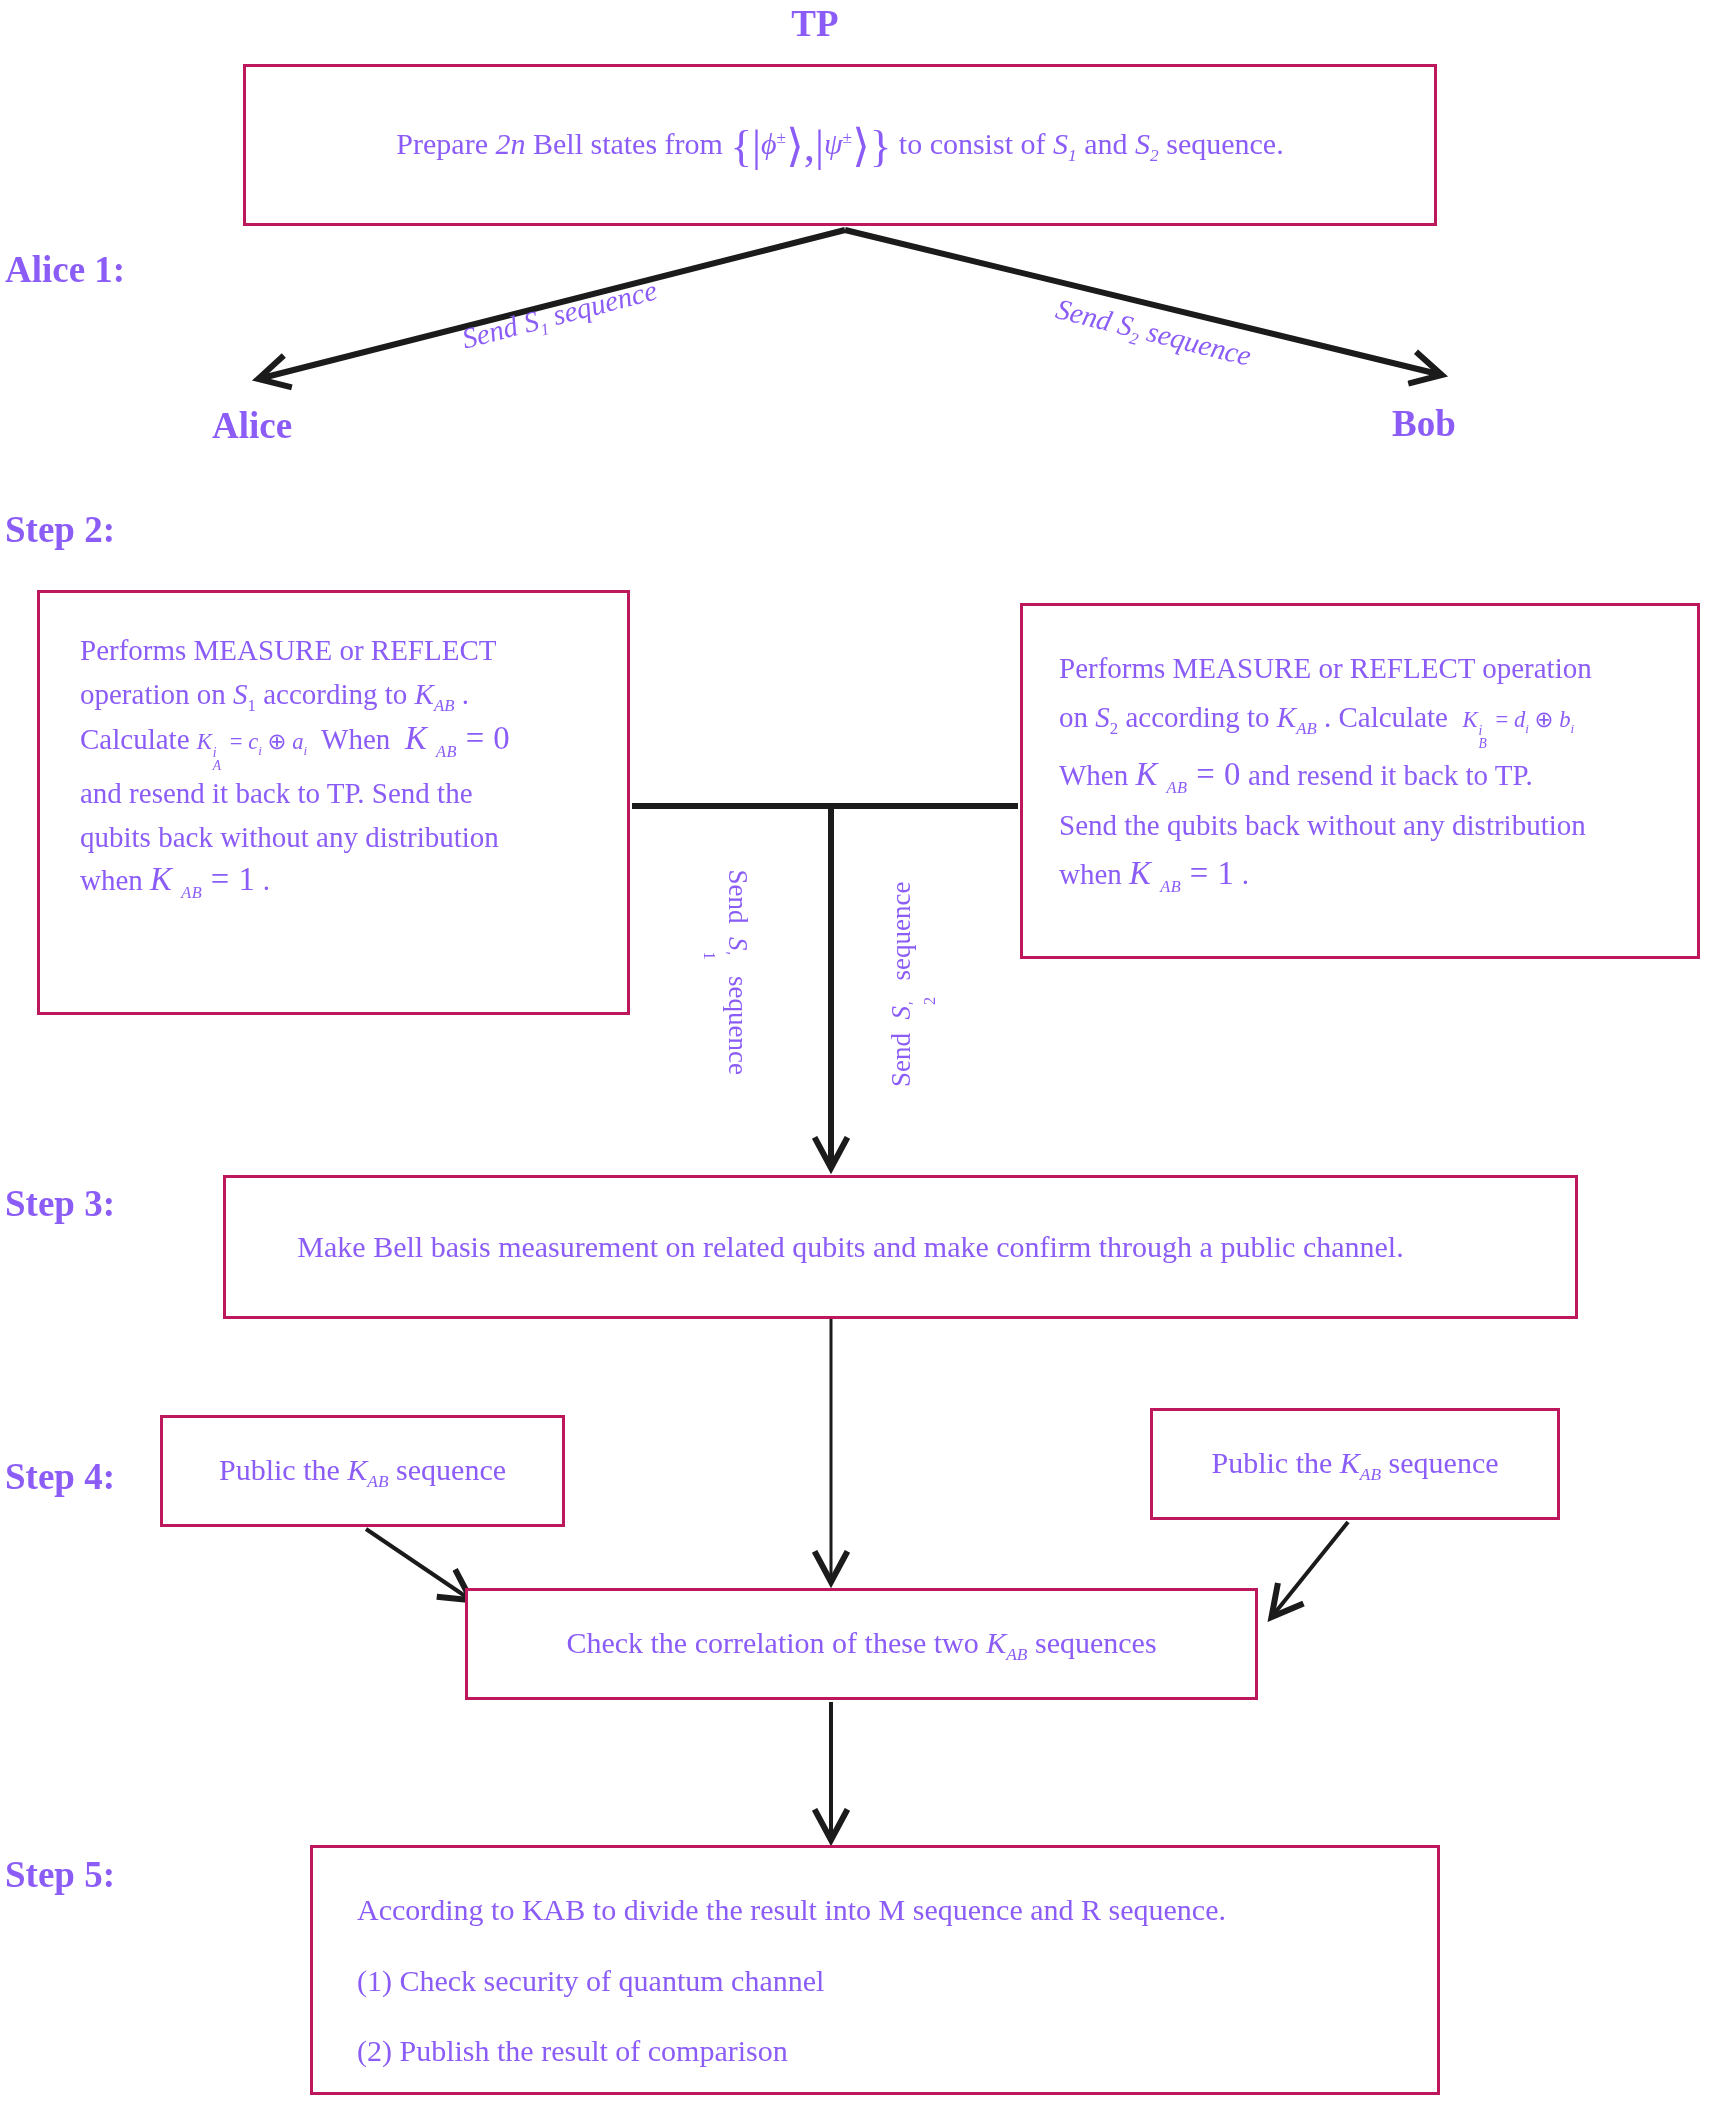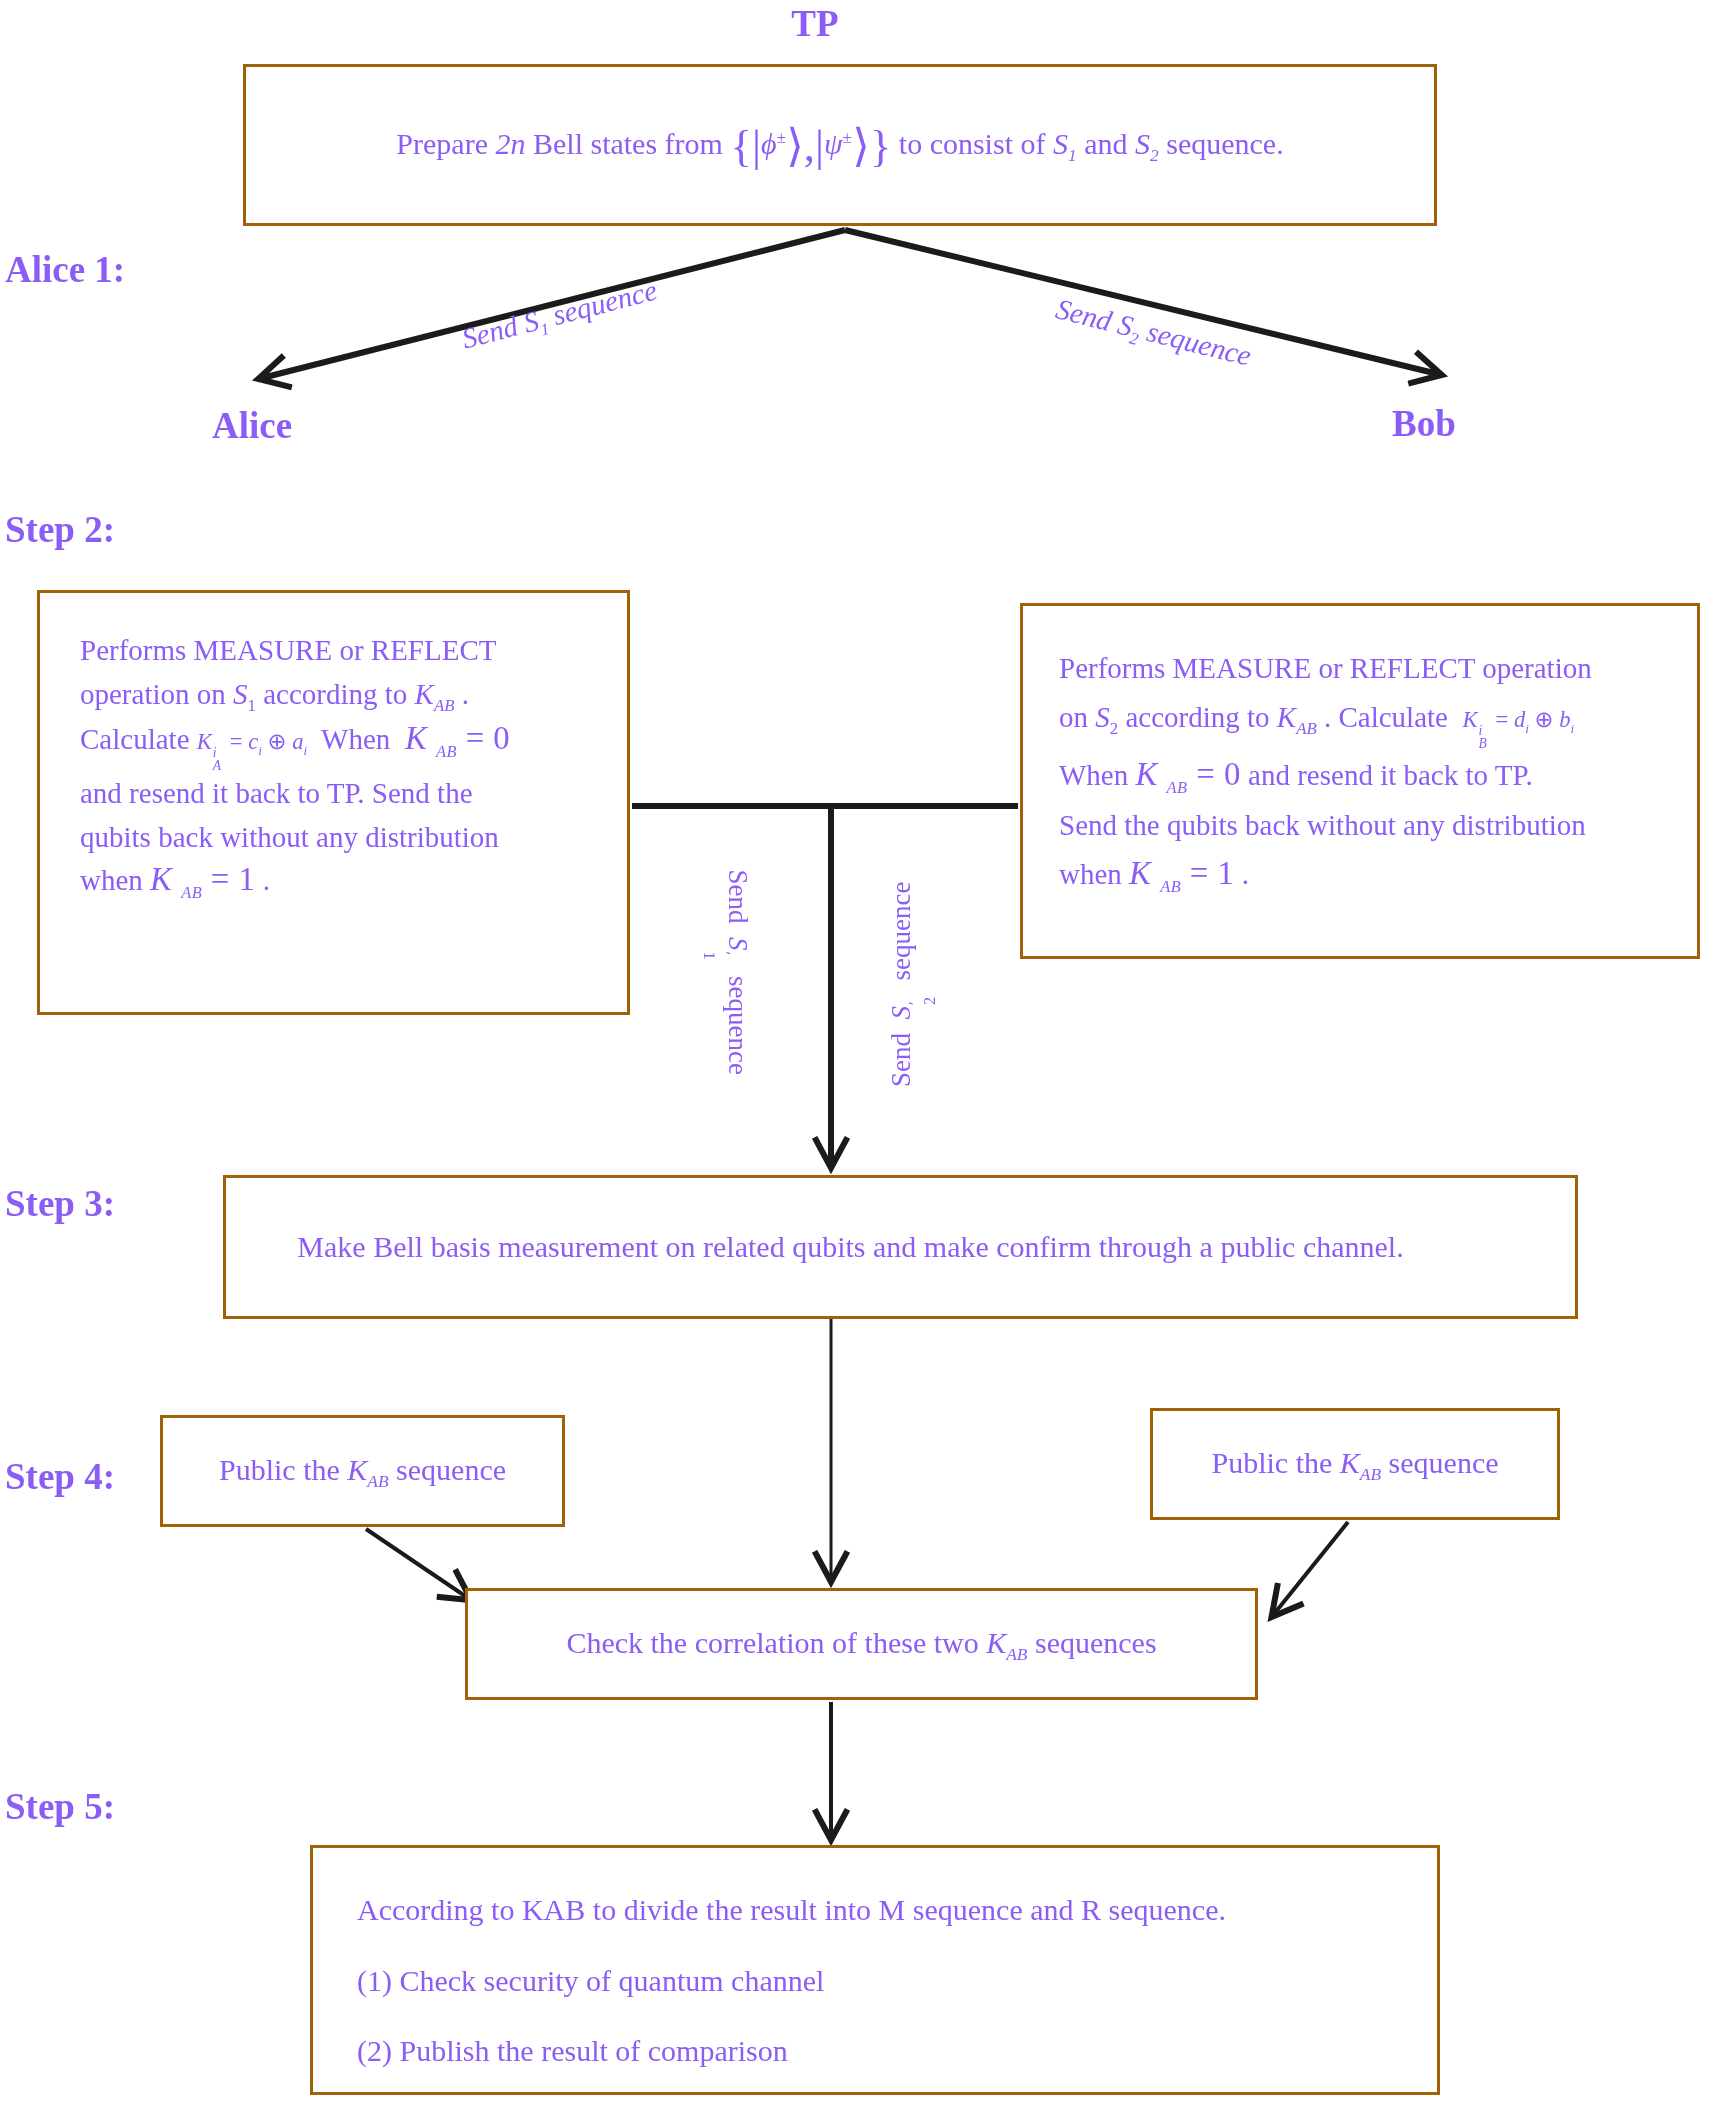--- a/index.html
+++ b/index.html
@@ -2,21 +2,21 @@
 <html><head>
 <meta charset="utf-8">
 <style>
   html,body{margin:0;padding:0;background:#ffffff;}
   .canvas{
     position:relative;width:1721px;height:2113px;background:#ffffff;
     font-family:"Liberation Serif",serif;color:#8b5cf6;overflow:hidden;
   }
   .lines{position:absolute;left:0;top:0;width:1721px;height:2113px;z-index:0;}
   .box{
-    position:absolute;background:#ffffff;border:3px solid #a16207;
+    position:absolute;background:#ffffff;border:3px solid #be185d;
     box-sizing:border-box;z-index:1;
   }
   .center{display:flex;align-items:center;justify-content:center;text-align:center;}
   .boxtext{font-size:30px;line-height:1.45;white-space:nowrap;}
   .steplabel{position:absolute;left:5px;font-weight:700;font-size:37px;z-index:2;white-space:nowrap;}
   .biglabel{position:absolute;font-weight:700;font-size:37px;z-index:2;white-space:nowrap;}
   .rot{position:absolute;z-index:2;font-size:27px;text-align:center;white-space:nowrap;}
   .diag{font-style:italic;font-size:29px;}
   sub,sup{font-size:.58em;}
   .fml{font-size:.78em;}
@@ -54,21 +54,21 @@
   <div class="biglabel" style="left:715px;top:2px;width:200px;text-align:center;">TP</div>
 
   <div class="box center" style="left:243px;top:64px;width:1194px;height:162px;">
     <div class="boxtext">Prepare <i>2n</i> Bell states from <span class="big">{|</span><i>ϕ</i><sup>±</sup><span class="big">⟩,|</span><i>ψ</i><sup>±</sup><span class="big">⟩}</span> to consist of <i>S<sub>1</sub></i> and <i>S<sub>2</sub></i> sequence.</div>
   </div>
 
   <div class="steplabel" style="top:248px;">Alice 1:</div>
   <div class="steplabel" style="top:508px;">Step 2:</div>
   <div class="steplabel" style="top:1182px;">Step 3:</div>
   <div class="steplabel" style="top:1455px;">Step 4:</div>
-  <div class="steplabel" style="top:1785px;">Step 5:</div>
+  <div class="steplabel" style="top:1853px;">Step 5:</div>
 
   <div class="rot diag" style="left:370px;top:298px;width:380px;transform:rotate(-14.5deg);">Send S<sub>1</sub> sequence</div>
   <div class="rot diag" style="left:958px;top:316px;width:390px;transform:rotate(14deg);">Send S<sub>2</sub> sequence</div>
 
   <div class="biglabel" style="left:212px;top:404px;">Alice</div>
   <div class="biglabel" style="left:1392px;top:402px;">Bob</div>
 
   <div class="box" style="left:37px;top:590px;width:593px;height:425px;padding:36px 15px 0 40px;">
     <div class="boxtext" style="font-size:29px;line-height:1.5;">Performs MEASURE or REFLECT<br>operation on <i>S</i><sub>1</sub> according to <i>K<sub>AB</sub></i> .<br>Calculate <span class="fml"><i>K</i><span class="stk">
             <i>i</i>

